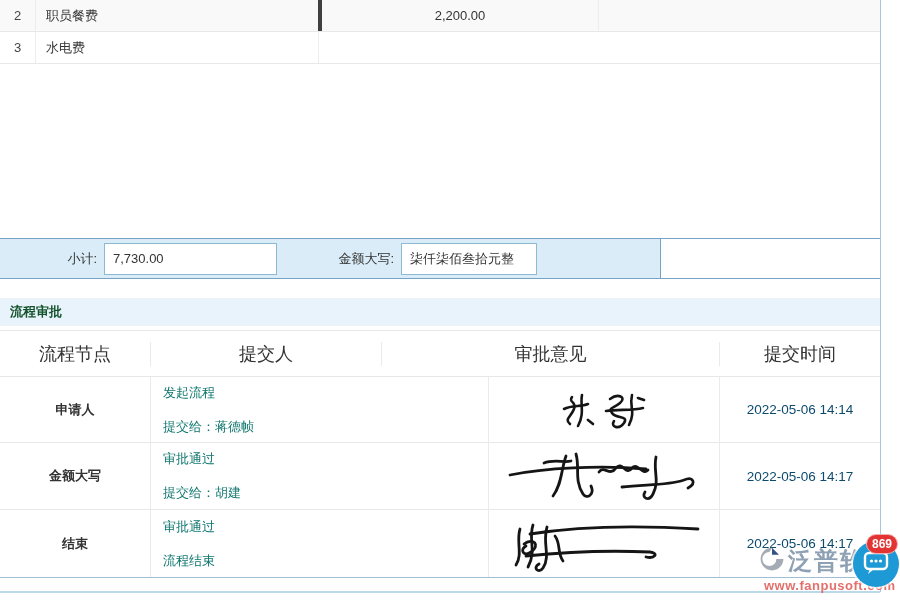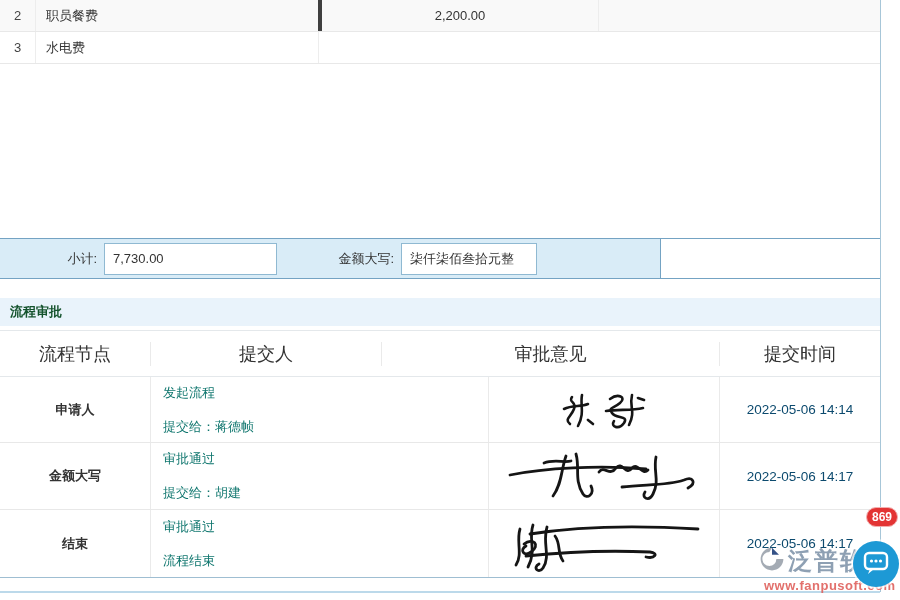--- a/index.html
+++ b/index.html
@@ -80,21 +80,21 @@
   .wm-url { font-size:13px; font-weight:bold; color:rgba(224,100,95,0.92); letter-spacing:0.5px; margin-top:1px; padding-left:6px; white-space:nowrap; }
 
   .chat-fab {
     position:absolute; left:853px; top:541px; width:46px; height:46px;
     border-radius:50%; background:#1d99d5;
     display:flex; align-items:center; justify-content:center;
     box-shadow:0 0 0 2px rgba(255,255,255,0.65);
     cursor:pointer;
   }
   .notif-badge {
-    position:absolute; left:866px; top:507px; min-width:32px; height:20px;
+    position:absolute; left:866px; top:534px; min-width:32px; height:20px;
     border-radius:10px; background:#e33434; border:1px solid #f3b0b0;
     color:#fff; font-size:12px; font-weight:bold; line-height:18px;
     text-align:center; padding:0 5px; cursor:pointer;
   }
 </style>
 </head>
 <body>
 
 <div class="page">
 

